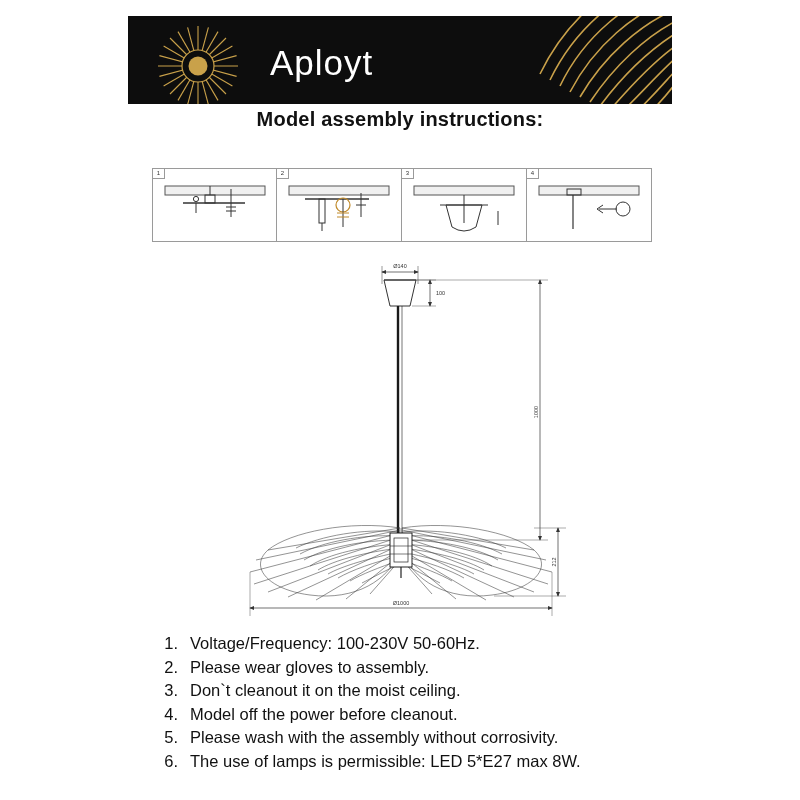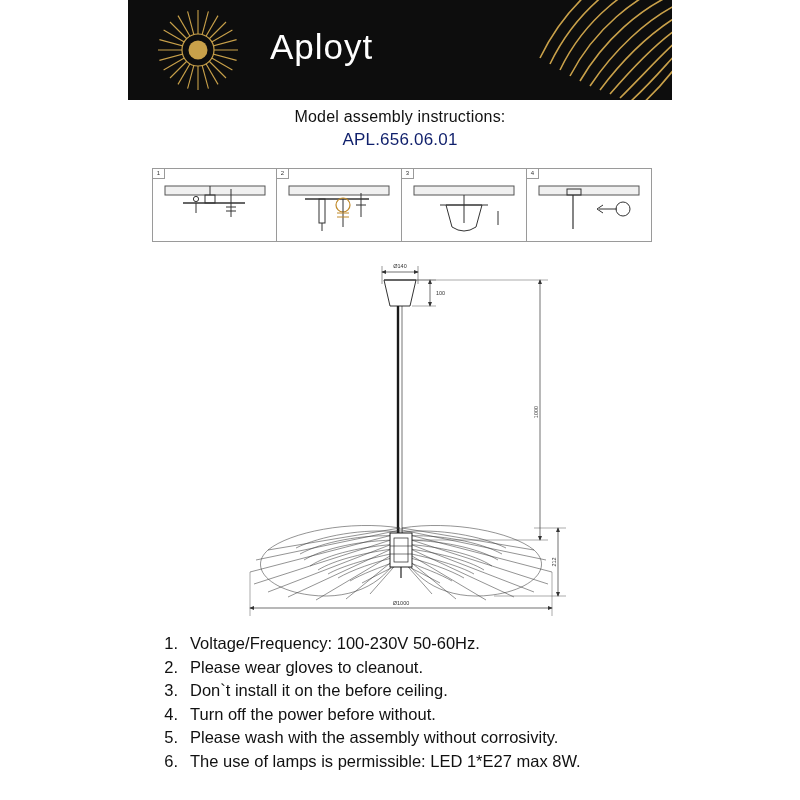--- a/index.html
+++ b/index.html
@@ -13,23 +13,23 @@
     font-family: "Liberation Sans", sans-serif;
     color: #111;
     position: relative;
     overflow: hidden;
   }
 
   
   .banner {
     position: absolute;
     left: 128px;
-    top: 0;
+    top: 16px;
     width: 544px;
-    height: 100px;
+    height: 88px;
     background: #0d0d0d;
     overflow: hidden;
   }
   .banner-inner {
     position: relative;
     width: 100%;
     height: 100%;
   }
   .brand {
     position: absolute;
@@ -58,23 +58,24 @@
 
   
   .title-block {
     position: absolute;
     left: 0;
     top: 108px;
     width: 800px;
     text-align: center;
   }
   .title-line1 {
-    font-size: 16px;
+    font-size: 20px;
     color: #111;
     letter-spacing: .2px;
+    font-weight: bold;
   }
   .title-line2 {
     font-size: 17px;
     color: #0f1f6b;
     margin-top: 4px;
     letter-spacing: .2px;
   }
 
   
   .steps {
@@ -195,21 +196,20 @@
           <path d="M210 112 C200 122 186 140 162 162"></path>
           <path d="M210 124 C204 132 194 146 172 166"></path>
         </g>
       </svg>
     </div>
   </div>
 </div>
 
 <div class="title-block">
   <div class="title-line1">Model assembly instructions:</div>
-  <div class="title-line2">APL.656.06.01</div>
 </div>
 
 <div class="steps">
 
   <div class="step">
     <div class="step-num">1</div>
     <svg width="125" height="74" viewBox="0 0 125 74">
       <rect x="12" y="17" width="100" height="9" fill="#f0f0f0" stroke="#555" stroke-width="1"></rect>
       <line x1="30" y1="34" x2="92" y2="34" stroke="#333" stroke-width="1.4"></line>
       <rect x="52" y="26" width="10" height="8" fill="none" stroke="#333" stroke-width="1"></rect>
@@ -357,31 +357,31 @@
   </svg>
 </div>
 
 <div class="notes">
   <div class="note">
     <div class="note-num">1.</div>
     <div class="note-text">Voltage/Frequency: 100-230V 50-60Hz.</div>
   </div>
   <div class="note">
     <div class="note-num">2.</div>
-    <div class="note-text">Please wear gloves to cleanout.</div>
+    <div class="note-text">Please wear gloves to assembly.</div>
   </div>
   <div class="note">
     <div class="note-num">3.</div>
-    <div class="note-text">Don`t install it on the before ceiling.</div>
+    <div class="note-text">Don`t cleanout it on the moist ceiling.</div>
   </div>
   <div class="note">
     <div class="note-num">4.</div>
-    <div class="note-text">Turn off the power before without.</div>
+    <div class="note-text">Model off the power before cleanout.</div>
   </div>
   <div class="note">
     <div class="note-num">5.</div>
     <div class="note-text">Please wash with the assembly without corrosivity.</div>
   </div>
   <div class="note">
     <div class="note-num">6.</div>
-    <div class="note-text">The use of lamps is permissible: LED 1*E27 max 8W.</div>
+    <div class="note-text">The use of lamps is permissible: LED 5*E27 max 8W.</div>
   </div>
 </div>
 
 </body></html>

